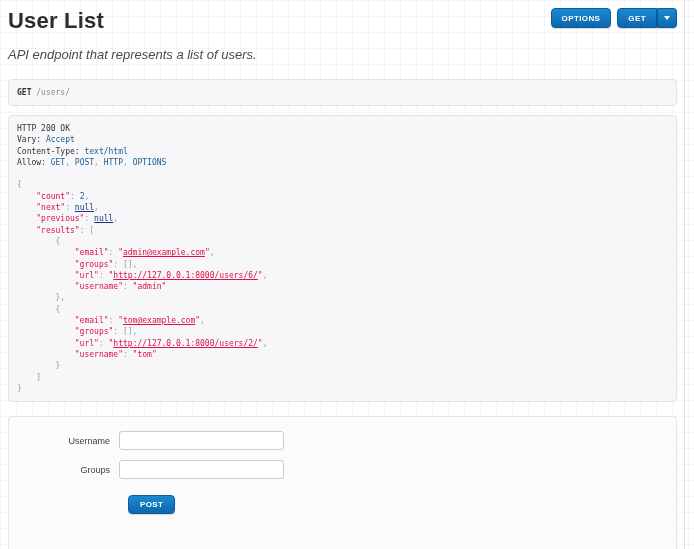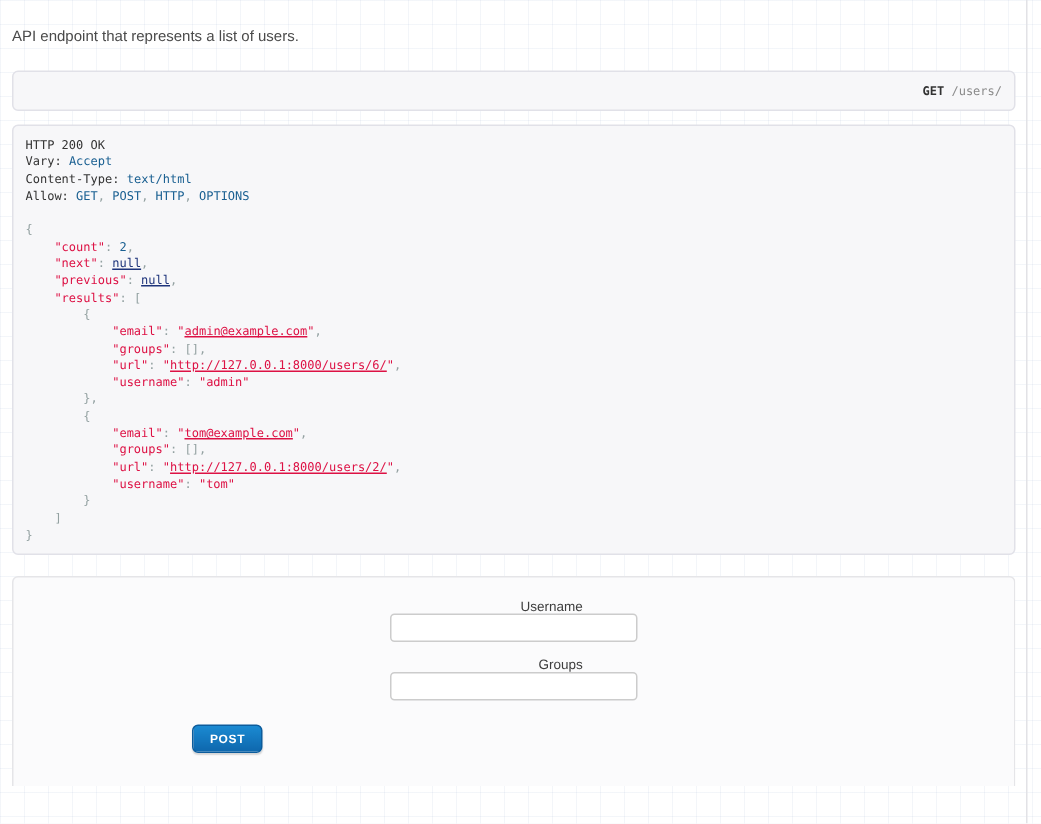--- a/index.html
+++ b/index.html
@@ -35,22 +35,22 @@
   }
   .btn-group { display:inline-flex; }
   .btn-group .btn-main { border-radius:4px 0 0 4px; }
   .btn-group .btn-caret {
     border-radius:0 4px 4px 0; border-left:1px solid #0a5590;
     padding:0 6px;
   }
   .caret { display:inline-block; width:0; height:0;
     border-left:3px solid transparent; border-right:3px solid transparent;
     border-top:4px solid #ffffff; }
-  .description { margin-top:13px; font-size:10px; color:#4a4a4a; }
-  .code-font { font-family:"DejaVu Sans Mono", monospace;text-align:right; }
+  .description { margin-top:13px; font-size:13px; color:#4a4a4a;font-style:italic; }
+  .code-font { font-family:"DejaVu Sans Mono", monospace; }
   .request-box {
     margin-top:17px; padding:7px 8px 6px 8px;
     background:#f7f7f9; border:1px solid #e1e1e8; border-radius:4px;
     font-size:8px; line-height:12px; white-space:pre;
   }
   .request-box .method { font-weight:bold; color:#333; }
   .request-box .path { color:#8a8a8a; }
   .response-panel {
     margin-top:9px; padding:7px 8px;
     background:#f7f7f9; border:1px solid #e1e1e8; border-radius:4px;
@@ -64,41 +64,53 @@
   .tok-p { color:#93a1a1; }
   .tok-s { color:#dd1144; }
   .tok-k { color:#1e347b;text-decoration:underline; }
   .tok-n { color:#195f91; }
   a.tok-a { color:#dd1144; text-decoration:underline; cursor:pointer;margin-top:16px; }
   .form-panel {
     margin-top:14px; padding:14px 0 20px 0; min-height:140px;
     background:#fbfbfc; border:1px solid #e5e5e8; border-radius:4px 4px 0 0;
     border-bottom:none;
   }
-  .form-row { display:flex; align-items:center; margin-bottom:10px;flex-direction:column; }
+  .form-row { display:flex; align-items:center; margin-bottom:10px; }
   .form-label {
     width:110px; text-align:right; padding-right:9px;
     font-size:9px; color:#3e3e3e;
   }
   .form-input {
     width:165px; height:19px; padding:0 5px;
     border:1px solid #cccccc; border-radius:3px; background:#fff;
     font-size:9px; color:#333; outline:none;
   }
   .submit-row { display:flex; margin-top:16px; }
   .submit-spacer { width:119px; }
   .btn-post { height:19px; padding:0 11px; }
 </style>
 </head>
 <body>
 
 <div class="page-edge"></div>
 
 <div class="container">
 
+  <div class="header-row">
+    <h1 class="page-title">User List</h1>
+    <div class="btn-row">
+      <button class="btn">OPTIONS</button>
+      <div class="btn-group">
+        <button class="btn btn-main">GET</button>
+        <button class="btn btn-caret">
+            <span class="caret"></span>
+          </button>
+      </div>
+    </div>
+  </div>
 
   <p class="description">API endpoint that represents a list of users.</p>
 
   <div class="request-box code-font"><span class="method">GET</span><span class="path"> /users/</span></div>
 
   <div class="response-panel">
     <pre class="response-body" id="response-pre"><span class="tok-b">HTTP 200 OK</span>
 <span class="tok-b">Vary:</span><span class="tok-p"> </span><span class="tok-v">Accept</span>
 <span class="tok-b">Content-Type:</span><span class="tok-p"> </span><span class="tok-v">text/html</span>
 <span class="tok-b">Allow:</span><span class="tok-p"> </span><span class="tok-v">GET</span><span class="tok-p">, </span><span class="tok-v">POST</span><span class="tok-p">, </span><span class="tok-v">HTTP</span><span class="tok-p">, </span><span class="tok-v">OPTIONS</span>

